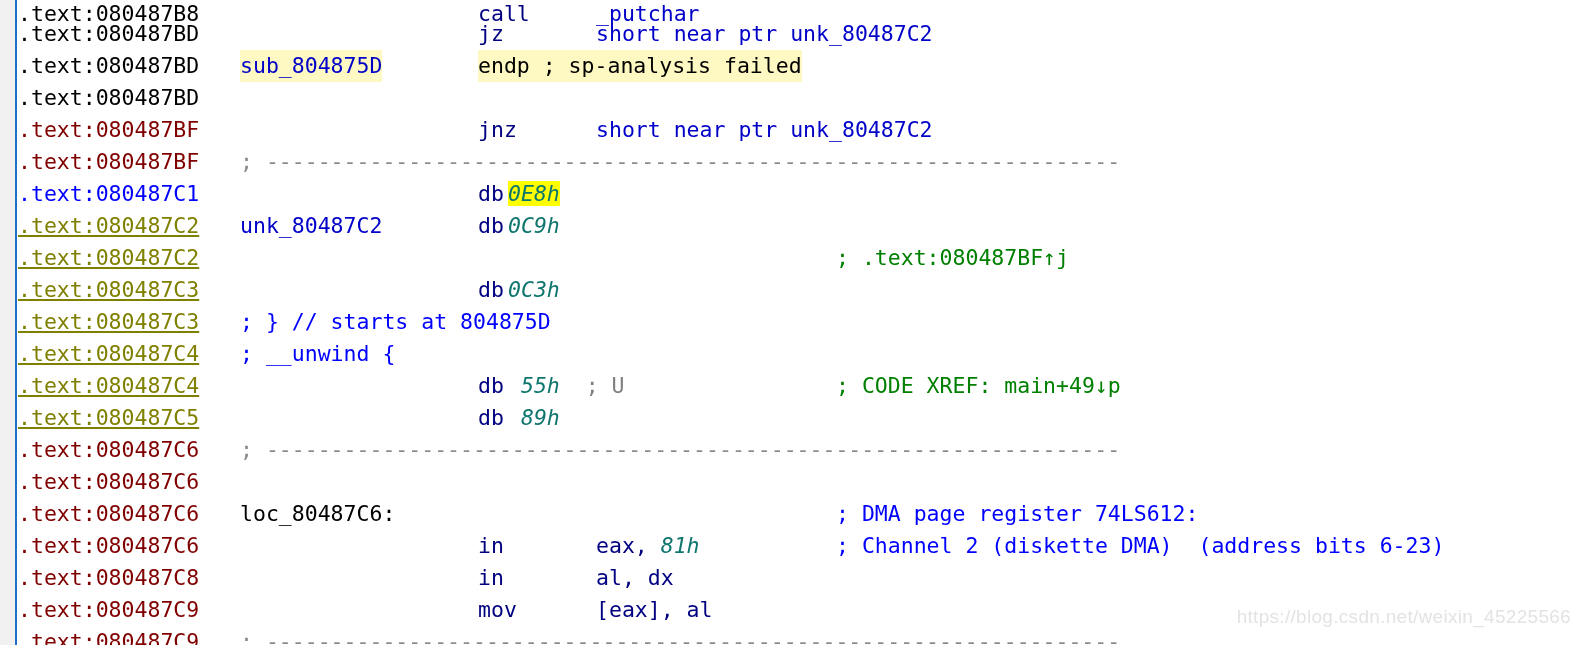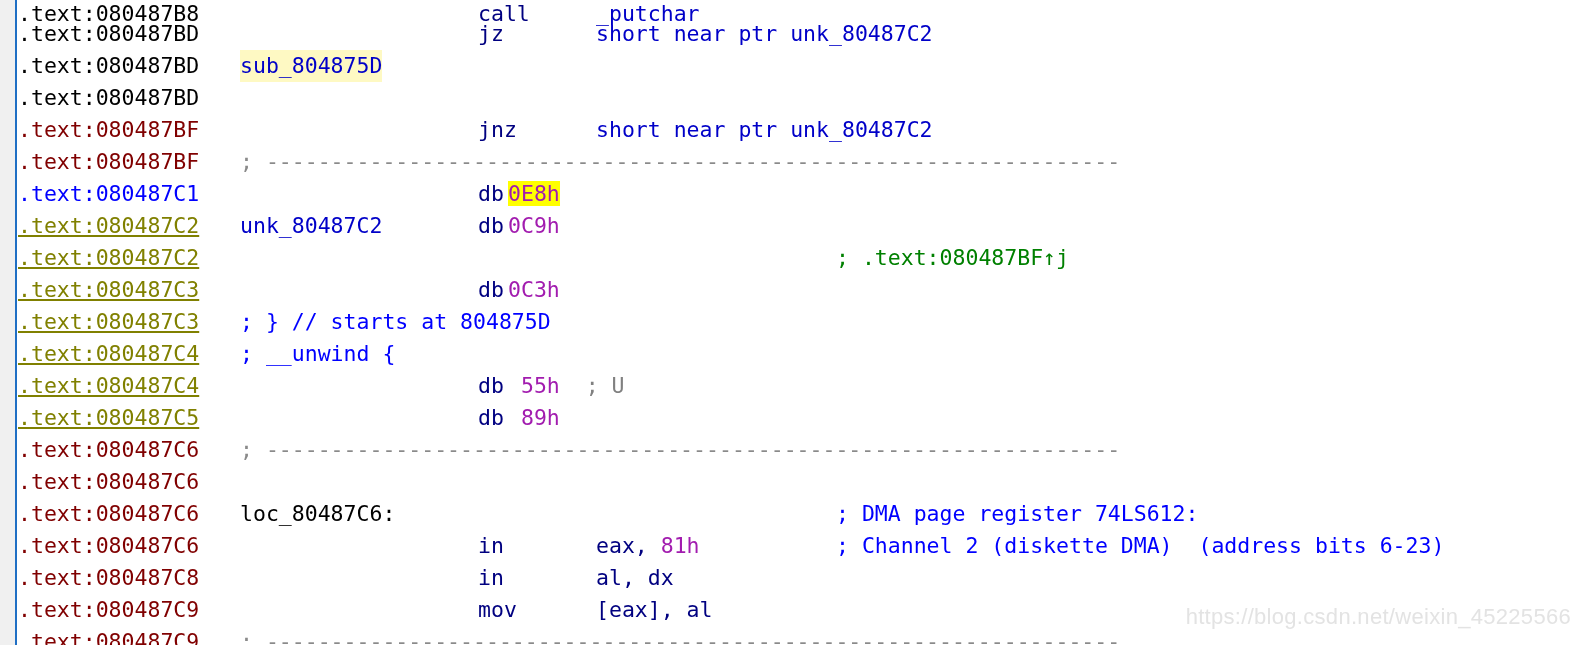--- a/index.html
+++ b/index.html
@@ -84,21 +84,21 @@
   .col-opb   { left: 508px; }
   .col-cmt   { left: 836px; }
   .col-semi  { left: 240px; }
 
   
   .c-black   { color: #000000; }
   .c-blue    { color: #0000c8; }
   .c-brightblue { color: #0000ff; }
   .c-darkred { color: #800000; }
   .c-olive   { color: #808000; text-decoration: underline; }
-  .c-green   { color: #a21caf; }
+  .c-green   { color: #0f766e; font-style: italic; }
   .c-xref    { color: #008000; }
   .c-gray    { color: #808080; }
   .c-navy    { color: #000080; }
 
   .hl-red {
     background: #fef9c3;
   }
   .hl-yellow {
     background: #ffff00;
   }
@@ -106,21 +106,21 @@
   
   .dashes { color: #8a8a8a; letter-spacing: 0px; }
 
   
   .watermark {
     position: absolute;
     right: 6px;
     bottom: 12px;
     color: #e3e3e3;
     font-family: "Liberation Sans", sans-serif;
-    font-size: 22px;
+    font-size: 19px;
     letter-spacing: 0.3px;
     z-index: 5;
     white-space: pre;
   }
 </style>
 </head>
 <body>
 
 <div id="app">
 
@@ -138,31 +138,31 @@
       <div class="gutter-mark" style="top: 494px;"></div>
       <div class="gutter-mark" style="top: 526px;"></div>
       <div class="gutter-mark" style="top: 558px;"></div>
       <div class="gutter-dot" style="top: 22px;"></div>
       <div class="gutter-dot" style="top: 118px;"></div>
     </div>
 
   <div class="code" id="code-body">
       <div class="line" style="top: -14px;"><span class="addr c-black">.text:080487B8</span><span class="seg col-mnem c-navy">call</span><span class="seg col-op c-blue">_putchar</span></div>
       <div class="line" style="top: 6px;"><span class="addr c-black">.text:080487BD</span><span class="seg col-mnem c-navy">jz</span><span class="seg col-op c-blue">short near ptr unk_80487C2</span></div>
-      <div class="line" style="top: 38px;"><span class="addr c-black">.text:080487BD</span><span class="seg col-name c-blue hl-red">sub_804875D</span></div>
+      <div class="line" style="top: 38px;"><span class="addr c-black">.text:080487BD</span><span class="seg col-name c-blue hl-red">sub_804875D</span><span class="seg col-mnem c-black hl-red">endp ; sp-analysis failed</span></div>
       <div class="line" style="top: 70px;"><span class="addr c-black">.text:080487BD</span></div>
       <div class="line" style="top: 102px;"><span class="addr c-darkred">.text:080487BF</span><span class="seg col-mnem c-navy">jnz</span><span class="seg col-op c-blue">short near ptr unk_80487C2</span></div>
       <div class="line" style="top: 134px;"><span class="addr c-darkred">.text:080487BF</span><span class="seg col-semi dashes">; ------------------------------------------------------------------</span></div>
       <div class="line" style="top: 166px;"><span class="addr c-brightblue">.text:080487C1</span><span class="seg col-mnem c-navy">db</span><span class="seg col-opb"><span class="c-green hl-yellow">0E8h</span></span></div>
       <div class="line" style="top: 198px;"><span class="addr c-olive">.text:080487C2</span><span class="seg col-name c-blue">unk_80487C2</span><span class="seg col-mnem c-navy">db</span><span class="seg col-opb"><span class="c-green">0C9h</span></span></div>
       <div class="line" style="top: 230px;"><span class="addr c-olive">.text:080487C2</span><span class="seg col-cmt c-xref">; .text:080487BF↑j</span></div>
       <div class="line" style="top: 262px;"><span class="addr c-olive">.text:080487C3</span><span class="seg col-mnem c-navy">db</span><span class="seg col-opb"><span class="c-green">0C3h</span></span></div>
       <div class="line" style="top: 294px;"><span class="addr c-olive">.text:080487C3</span><span class="seg col-semi c-brightblue">; } // starts at 804875D</span></div>
       <div class="line" style="top: 326px;"><span class="addr c-olive">.text:080487C4</span><span class="seg col-semi c-brightblue">; __unwind {</span></div>
-      <div class="line" style="top: 358px;"><span class="addr c-olive">.text:080487C4</span><span class="seg col-mnem c-navy">db</span><span class="seg col-opb"><span class="c-green"> 55h </span><span class="c-gray"> ; U</span></span></div>
+      <div class="line" style="top: 358px;"><span class="addr c-olive">.text:080487C4</span><span class="seg col-mnem c-navy">db</span><span class="seg col-opb"><span class="c-green"> 55h </span><span class="c-gray"> ; U</span></span><span class="seg col-cmt c-xref">; CODE XREF: main+49↓p</span></div>
       <div class="line" style="top: 390px;"><span class="addr c-olive">.text:080487C5</span><span class="seg col-mnem c-navy">db</span><span class="seg col-opb"><span class="c-green"> 89h</span></span></div>
       <div class="line" style="top: 422px;"><span class="addr c-darkred">.text:080487C6</span><span class="seg col-semi dashes">; ------------------------------------------------------------------</span></div>
       <div class="line" style="top: 454px;"><span class="addr c-darkred">.text:080487C6</span></div>
       <div class="line" style="top: 486px;"><span class="addr c-darkred">.text:080487C6</span><span class="seg col-name c-black">loc_80487C6:</span><span class="seg col-cmt c-brightblue">; DMA page register 74LS612:</span></div>
       <div class="line" style="top: 518px;"><span class="addr c-darkred">.text:080487C6</span><span class="seg col-mnem c-navy">in</span><span class="seg col-op"><span class="c-navy">eax, </span><span class="c-green">81h</span></span><span class="seg col-cmt c-brightblue">; Channel 2 (diskette DMA)  (address bits 6-23)</span></div>
       <div class="line" style="top: 550px;"><span class="addr c-darkred">.text:080487C8</span><span class="seg col-mnem c-navy">in</span><span class="seg col-op c-navy">al, dx</span></div>
       <div class="line" style="top: 582px;"><span class="addr c-darkred">.text:080487C9</span><span class="seg col-mnem c-navy">mov</span><span class="seg col-op c-navy">[eax], al</span></div>
       <div class="line" style="top: 614px;"><span class="addr c-darkred">.text:080487C9</span><span class="seg col-semi dashes">; ------------------------------------------------------------------</span></div>
     </div>
 

